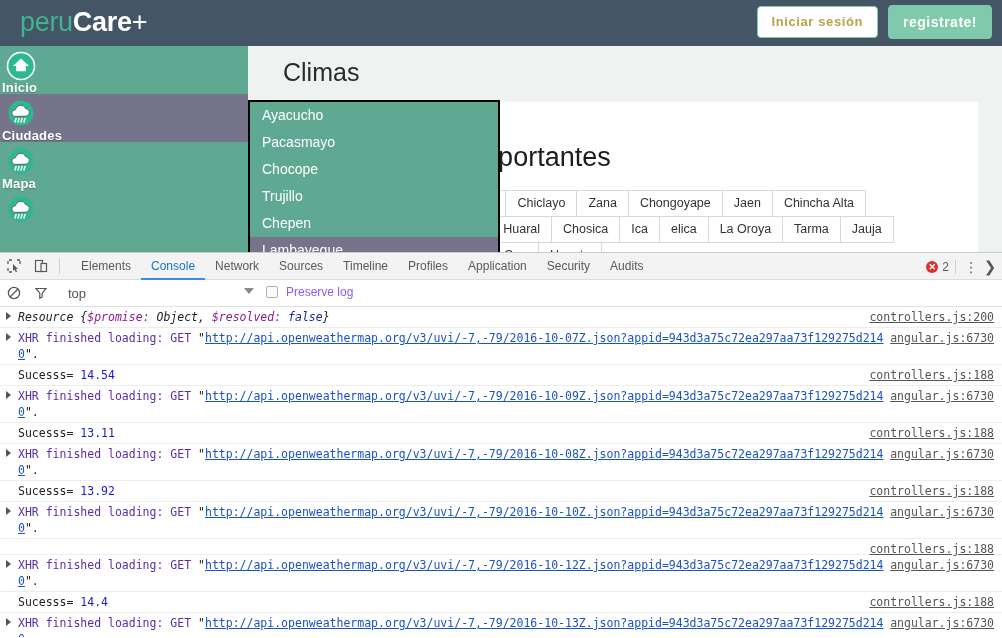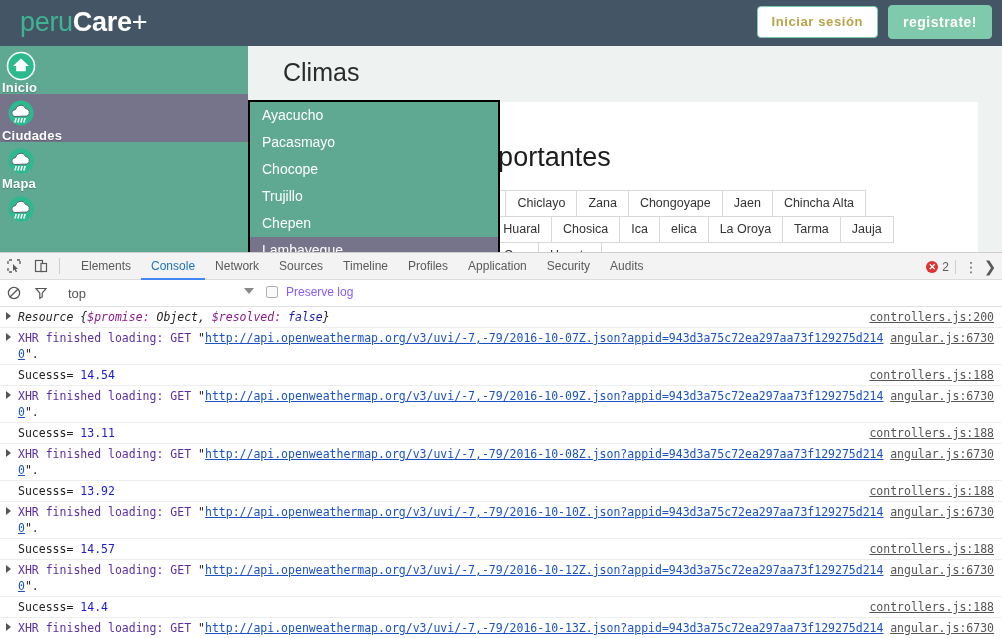--- a/index.html
+++ b/index.html
@@ -389,21 +389,20 @@
         <div class="logrow">
           <span class="logtext"><span>Sucesss= </span><span class="tok-num">13.92</span></span>
           <span class="src-link">controllers.js:188</span>
         </div>
         <div class="logrow">
           <span class="arrow"></span>
           <span class="logtext"><span class="tok-msg">XHR finished loading: GET </span><span>"</span><span class="tok-url">http://api.openweathermap.org/v3/uvi/-7,-79/2016-10-10Z.json?appid=943d3a75c72ea297aa73f129275d2140</span><span>".</span></span>
           <span class="src-link">angular.js:6730</span>
         </div>
         <div class="logrow">
-          <span class="logtext"><span>Sucesss= </span><span class="tok-num">14.57</span></span>
           <span class="src-link">controllers.js:188</span>
         </div>
         <div class="logrow">
           <span class="arrow"></span>
           <span class="logtext"><span class="tok-msg">XHR finished loading: GET </span><span>"</span><span class="tok-url">http://api.openweathermap.org/v3/uvi/-7,-79/2016-10-12Z.json?appid=943d3a75c72ea297aa73f129275d2140</span><span>".</span></span>
           <span class="src-link">angular.js:6730</span>
         </div>
         <div class="logrow">
           <span class="logtext"><span>Sucesss= </span><span class="tok-num">14.4</span></span>
           <span class="src-link">controllers.js:188</span>

